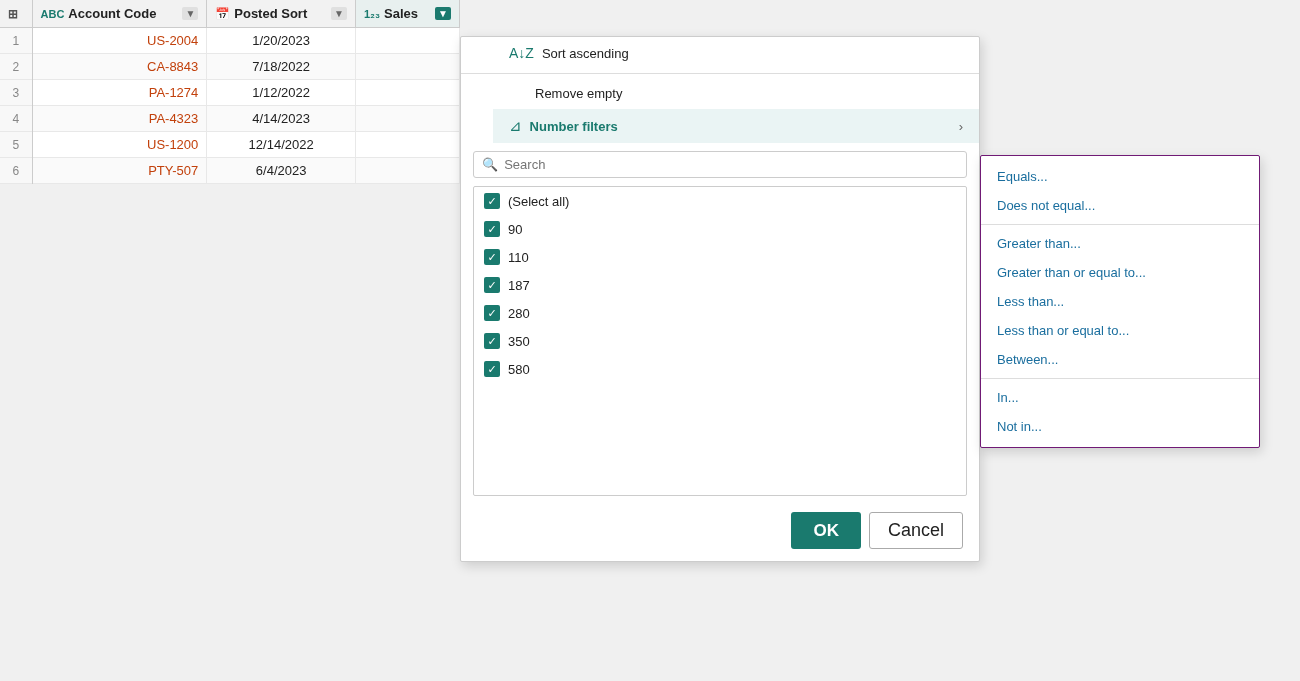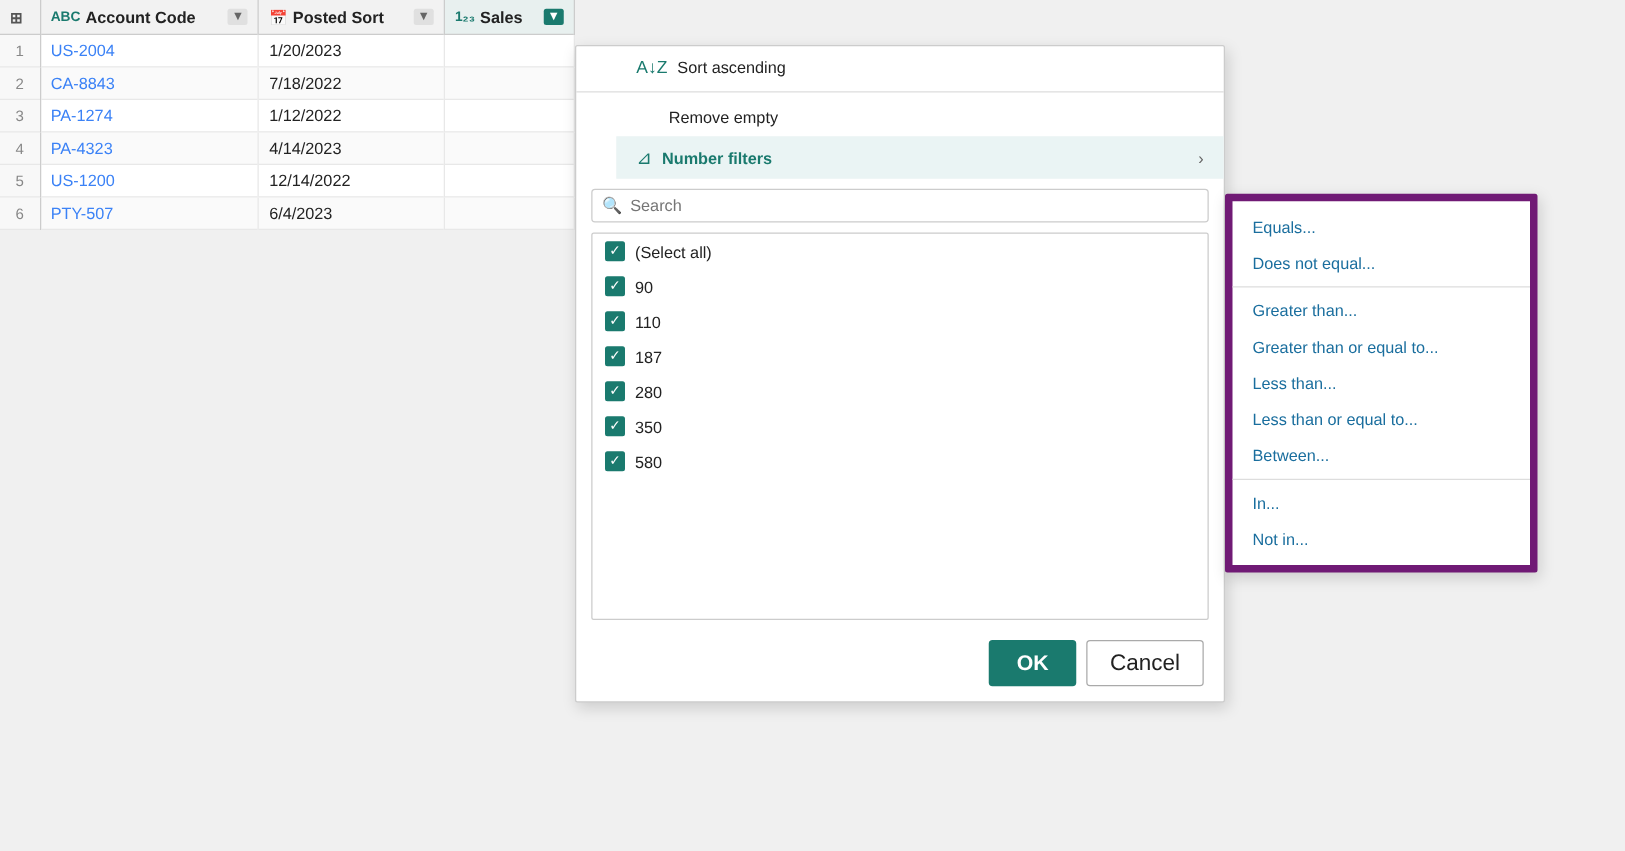--- a/index.html
+++ b/index.html
@@ -83,26 +83,27 @@
     td.row-num {
       color: #888;
       text-align: center;
       width: 28px;
       font-size: 12px;
       border-right: 1px solid #ccc;
       background: #f8f8f8;
     }
 
     td.account-code {
-      color: #3b82f6;
+      color: #c2410c;
       width: 140px;
+      text-align: right;
     }
 
     td.posted-date {
-      text-align: left;
+      text-align: center;
       width: 130px;
       color: #222;
     }
 
     td.sales {
       text-align: right;
       width: 80px;
       color: #222;
     }
 
@@ -247,23 +248,23 @@
       padding: 7px 18px;
       font-size: 18px;
       cursor: pointer;
     }
 
     
     .submenu {
       position: absolute;
       top: 155px;
       left: 980px;
-      width: 250px;
-      background: #fff;
-      border: 6px solid #701a75;
+      width: 280px;
+      background: #fff;
+      border: 1px solid #701a75;
       box-shadow: 2px 4px 12px rgba(0,0,0,0.15);
       z-index: 200;
       border-radius: 2px;
       padding: 6px 0;
     }
 
     .submenu-item {
       padding: 7px 16px;
       cursor: pointer;
       color: #1a6e9e;

